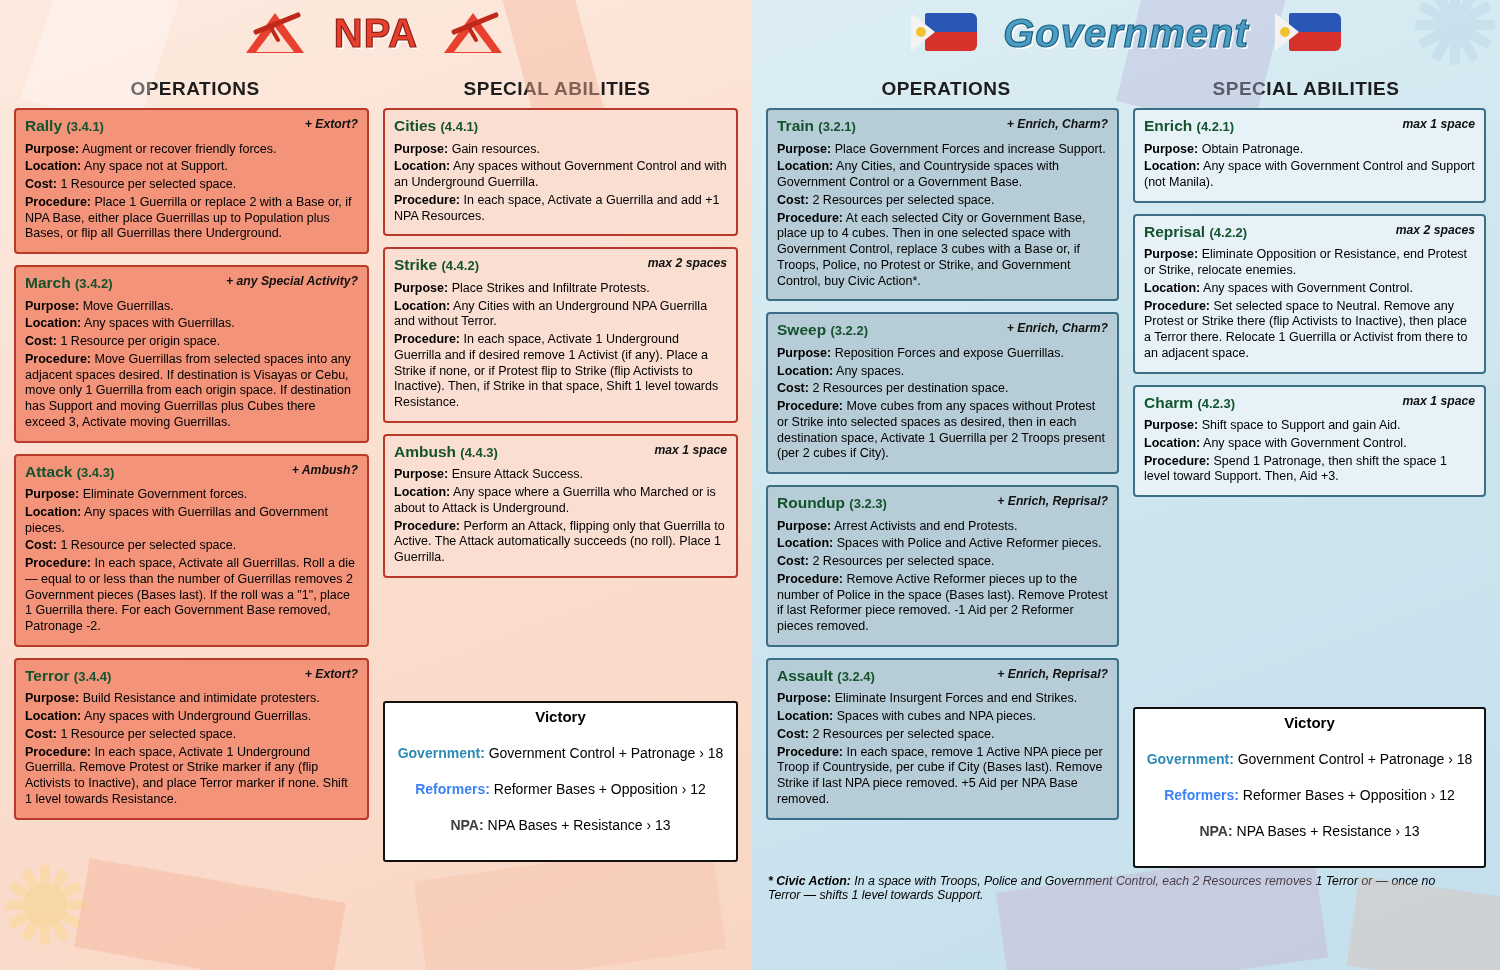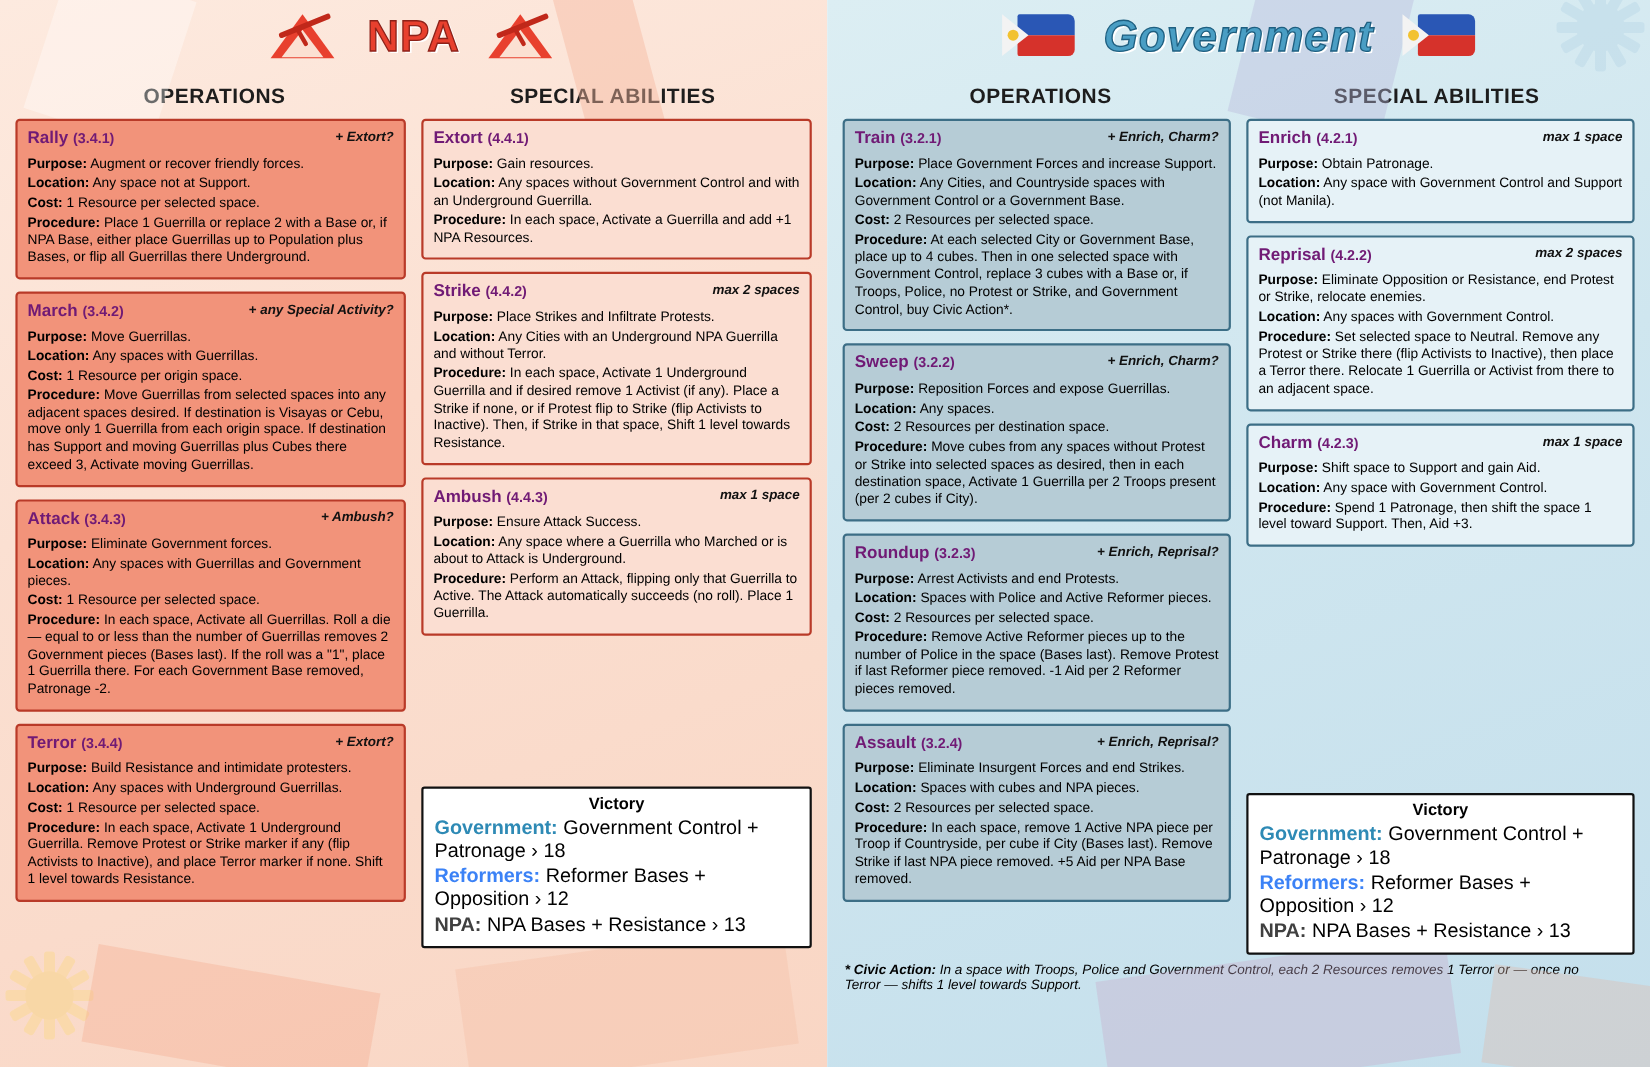--- a/index.html
+++ b/index.html
@@ -47,31 +47,31 @@
   .cols{display:flex;gap:14px;padding:8px 14px 0 14px;position:relative;}
   .col{flex:1;display:flex;flex-direction:column;gap:11px;}
   .card{
     border:2px solid #b93a28;border-radius:4px;padding:6px 9px 8px 9px;
     position:relative;line-height:1.26;
   }
   .npa .card.op{background:#f2937a;border-color:#b93a28;}
   .npa .card.sa{background:#fbded2;border-color:#b93a28;}
   .gov .card.op{background:#b6ccd6;border-color:#3c6e86;}
   .gov .card.sa{background:#e6f2f7;border-color:#3c6e86;}
-  .card h3{margin:0 0 4px 0;font-size:15.5px;font-weight:bold;display:inline-block;color:#701a75;}
+  .card h3{margin:0 0 4px 0;font-size:15.5px;font-weight:bold;display:inline-block;color:#14532d;}
   .card h3 .num{font-size:13px;font-weight:bold;}
   .tag{position:absolute;right:9px;top:7px;font-style:italic;font-size:12.2px;font-weight:bold;color:#111;}
   .ln{margin:2px 0;}
   .ln b{font-weight:bold;text-align:center;}
   
   .victory{
     border:2px solid #111;background:#fff;border-radius:3px;padding:5px 10px 7px 10px;margin-top:auto;
   }
   .victory .vt{text-align:center;font-weight:bold;font-size:15px;margin-bottom:3px;}
-  .victory .vrow{margin:2px 0;font-size:18px;}
+  .victory .vrow{margin:20px 0;font-size:14px;text-align:center;}
   .victory .vrow b.g{color:#2e8ab5;}
   .victory .vrow b.r{color:#3b82f6;}
   .victory .vrow b.n{color:#404040;}
   .civic{
     padding:6px 32px 0 16px;font-size:12.3px;font-style:italic;
   }
   .civic b{font-style:italic;}
   .spacer{flex:1 1 auto;}
 </style>
 </head>
@@ -153,21 +153,21 @@
           <div class="ln"><b>Location:</b> <span>Any spaces with Underground Guerrillas.</span></div>
           <div class="ln"><b>Cost:</b> <span>1 Resource per selected space.</span></div>
           <div class="ln"><b>Procedure:</b> <span>In each space, Activate 1 Underground Guerrilla. Remove Protest or Strike marker if any (flip Activists to Inactive), and place Terror marker if none. Shift 1 level towards Resistance.</span></div>
         </div>
 
       </div>
 
       <div class="col">
 
         <div class="card sa">
-          <h3><span>Extort</span> <span class="num">(4.4.1)</span></h3>
+          <h3><span>Cities</span> <span class="num">(4.4.1)</span></h3>
           <div class="tag"></div>
           <div class="ln"><b>Purpose:</b> <span>Gain resources.</span></div>
           <div class="ln"><b>Location:</b> <span>Any spaces without Government Control and with an Underground Guerrilla.</span></div>
           <div class="ln"><b>Procedure:</b> <span>In each space, Activate a Guerrilla and add +1 NPA Resources.</span></div>
         </div>
 
         <div class="card sa">
           <h3><span>Strike</span> <span class="num">(4.4.2)</span></h3>
           <div class="tag">max 2 spaces</div>
           <div class="ln"><b>Purpose:</b> <span>Place Strikes and Infiltrate Protests.</span></div>

